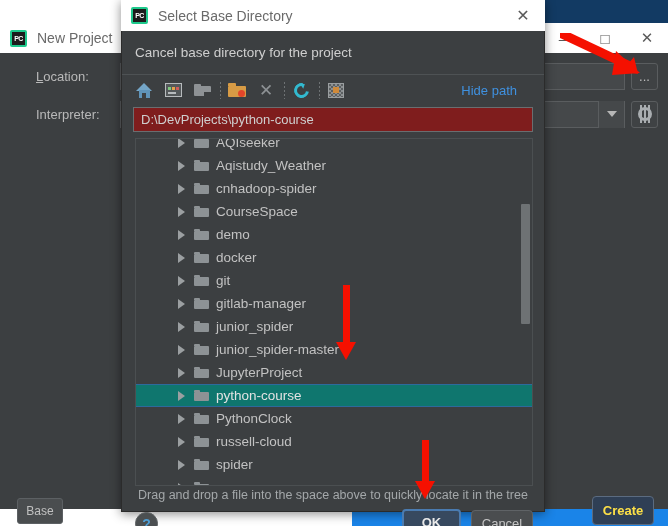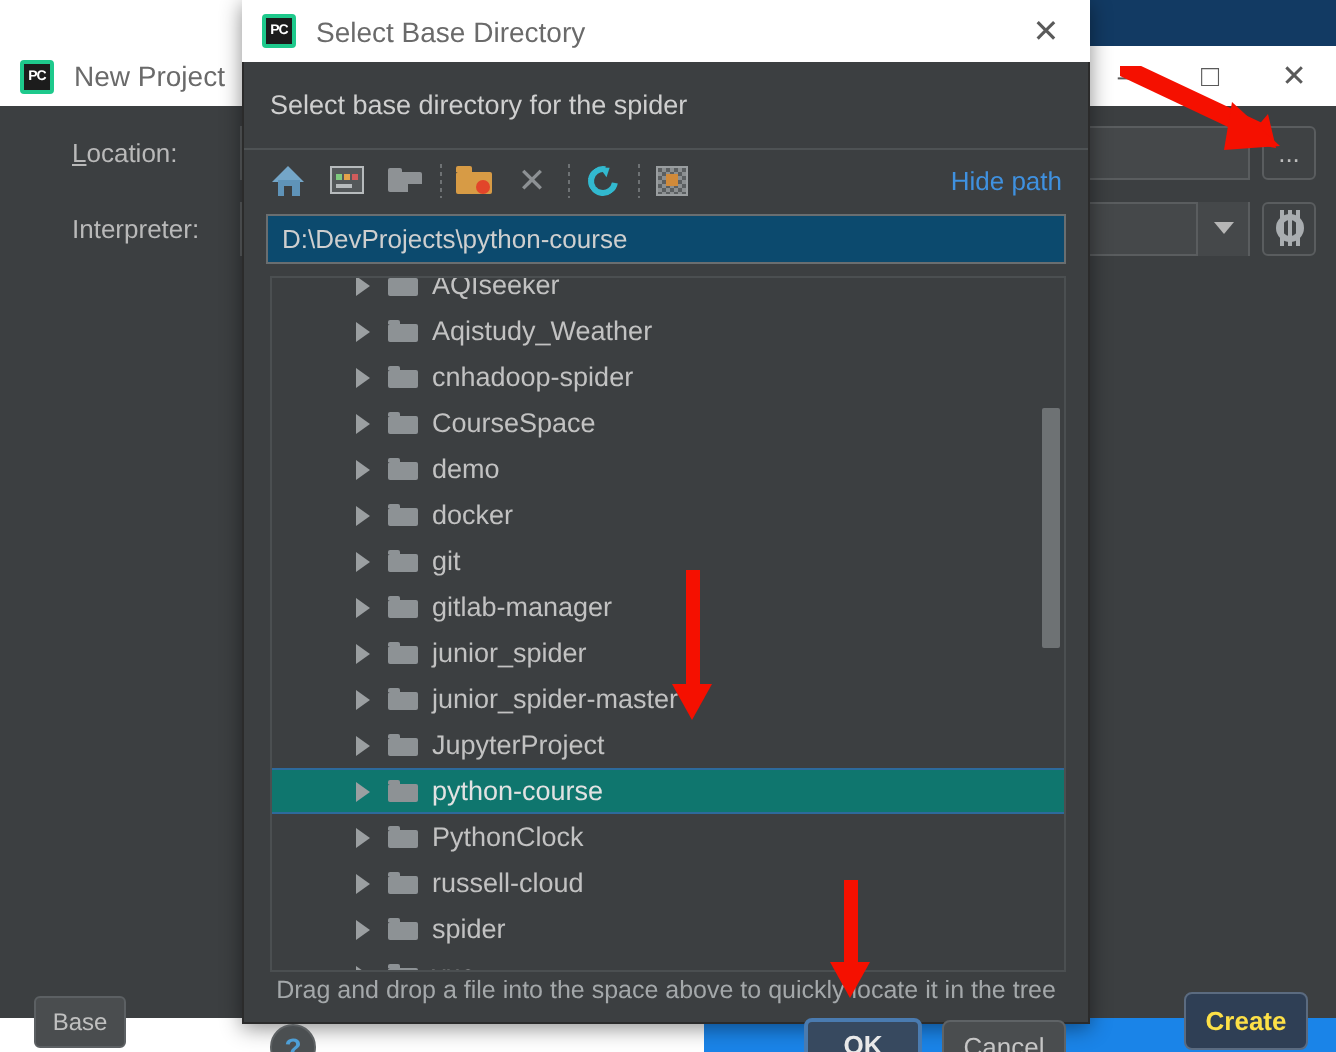--- a/index.html
+++ b/index.html
@@ -156,21 +156,21 @@
     width: 22px; height: 22px; margin-right: 7px;
     display: flex; align-items: center; justify-content: center;
     position: relative; flex: 0 0 auto;
   }
   .tb-sepdot {
     width: 1px; height: 17px; margin: 0 5px 0 0;
     background: repeating-linear-gradient(to bottom,#6e7274 0 2px,transparent 2px 4px);
     flex: 0 0 auto;
   }
   .hide-path {
-    margin-left: auto; margin-right: 13px; font-size: 13px; color: #3f91e0;
+    margin-left: auto; margin-right: 27px; font-size: 13px; color: #3f91e0;
   }
 
   
   .ic-home { width:17px; height:15px; position:relative; }
   .ic-home .roof {
     position:absolute; left:0; top:0; width:0; height:0;
     border-left:8.5px solid transparent; border-right:8.5px solid transparent;
     border-bottom:8px solid #74a6c8;
   }
   .ic-home .base {
@@ -216,21 +216,21 @@
     width:16px; height:15px; position:relative;
     background:
       repeating-conic-gradient(#8b8f91 0% 25%, #5b5f61 0% 50%) 0 0/4px 4px;
     border:1.5px solid #9a9ea0;
   }
   .ic-hid .in { position:absolute; left:4px; top:3.5px; width:6px; height:6px; background:#d08a3a;}
 
   
   .path-field {
     position: absolute; left: 11px; top: 76px; width: 400px; height: 25px;
-    background: #0c4a6e; border: 1px solid #6a6e70;
+    background: #7f1d1d; border: 1px solid #6a6e70;
     display: flex; align-items: center; padding-left: 7px;
     font-size: 13px; color: #cfcfcf;
   }
 
   
   .tree-wrap {
     position: absolute; left: 13px; top: 107px; width: 398px; height: 348px;
     background: #3c3f41; border: 1px solid #4b4f51; overflow: hidden;
   }
   .tree-list { position: absolute; left:0; top:-8px; width: 396px; }
@@ -366,21 +366,21 @@
 
     <div class="dlg-titlebar">
       <div style="margin-left:10px" class="pc-icon">
           <span>PC</span>
         </div>
       <div class="dlg-title-text">Select Base Directory</div>
       <div class="dlg-close">✕</div>
     </div>
 
     <div class="dlg-body">
-      <div class="dlg-prompt">Select base directory for the spider</div>
+      <div class="dlg-prompt">Cancel base directory for the project</div>
       <div class="dlg-sep"></div>
 
       <div class="toolbar">
         <div class="tb-ico">
           <div class="ic-home">
               <div class="roof"></div>
               <div class="base"></div>
               <div class="door"></div>
             </div>
         </div>

